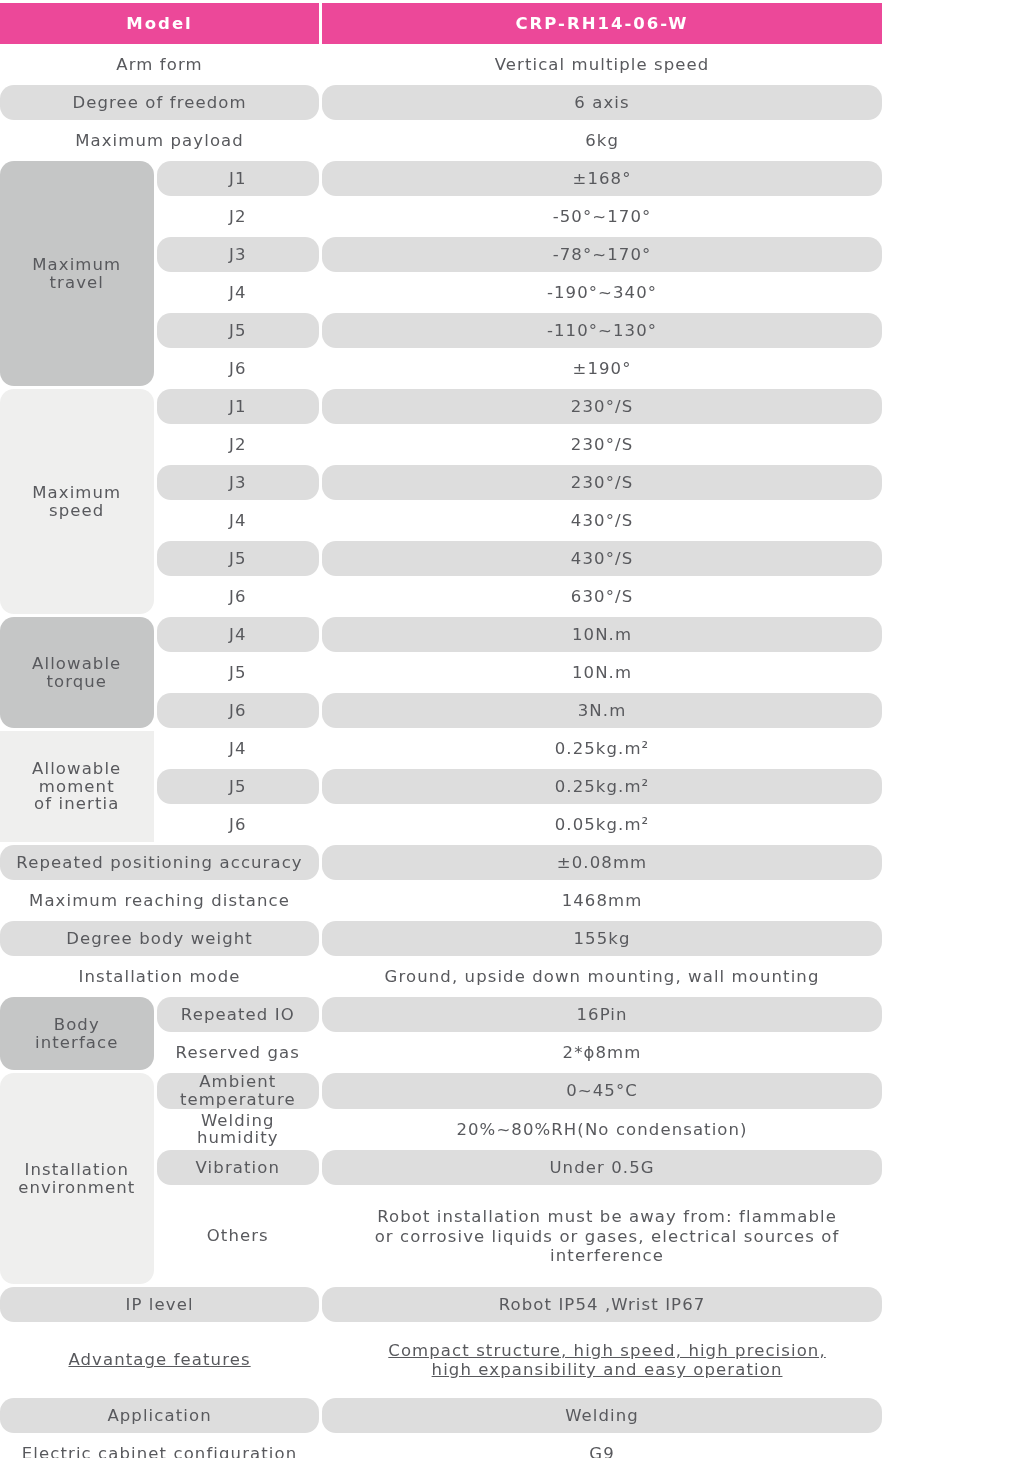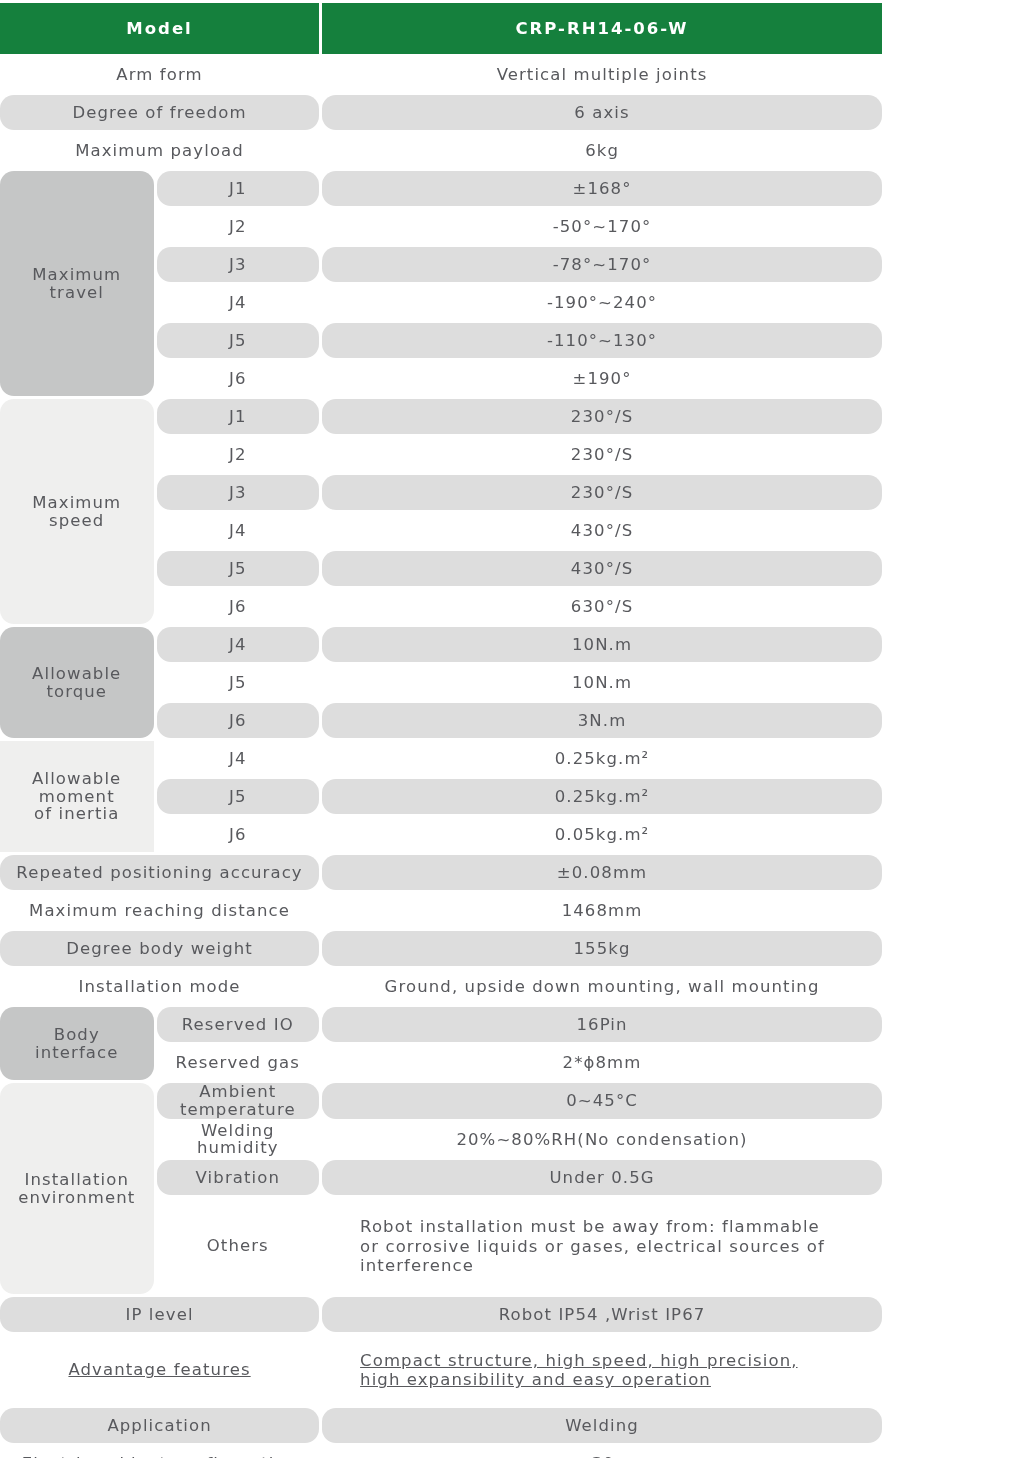--- a/index.html
+++ b/index.html
@@ -32,34 +32,34 @@
   col.c3 { width: 558px; }
   td {
     height: 35px;
     text-align: center;
     vertical-align: middle;
     white-space: pre-line;
     padding: 0 6px;
     overflow: hidden;
   }
   tr.header-row td {
-    height: 51px;
-    background: #15803d;
+    height: 41px;
+    background: #ec4899;
     color: #ffffff;
     letter-spacing: 2px;
     font-weight: bold;
     text-align: center;
   }
   tr.gray td { background: #dddddd; border-radius: 14px; }
   tr.white td { background: #ffffff; }
   td.group.dark { background: #c5c6c6 !important; }
   td.group.light { background: #efefee !important; }
   td.rowlabel { padding: 0 0; }
   td.value.left {
-    text-align: left;
+    text-align: center;
     padding: 6px 28px 6px 38px;
     line-height: 1.18;
   }
   tr.tall-3 td { height: 84px; }
   tr.tall-2 td { height: 58px; text-decoration: underline; }
 </style>
 </head>
 <body>
 
 <div class="page">
@@ -69,21 +69,21 @@
         <col class="c2">
         <col class="c3">
     </colgroup>
     <tbody id="spec-body">
       <tr class="header-row">
         <td colspan="2">Model</td>
         <td>CRP-RH14-06-W</td>
       </tr>
     <tr class="white">
           <td colspan="2" class="rowlabel">Arm form</td>
-          <td class="value">Vertical multiple joints</td>
+          <td class="value">Vertical multiple speed</td>
         </tr>
         <tr class="gray">
           <td colspan="2" class="rowlabel">Degree of freedom</td>
           <td class="value">6 axis</td>
         </tr>
         <tr class="white">
           <td colspan="2" class="rowlabel">Maximum payload</td>
           <td class="value">6kg</td>
         </tr>
         <tr class="gray">
@@ -95,21 +95,21 @@
         <tr class="white">
           <td class="sublabel">J2</td>
           <td class="value">-50°~170°</td>
         </tr>
         <tr class="gray">
           <td class="sublabel">J3</td>
           <td class="value">-78°~170°</td>
         </tr>
         <tr class="white">
           <td class="sublabel">J4</td>
-          <td class="value">-190°~240°</td>
+          <td class="value">-190°~340°</td>
         </tr>
         <tr class="gray">
           <td class="sublabel">J5</td>
           <td class="value">-110°~130°</td>
         </tr>
         <tr class="white">
           <td class="sublabel">J6</td>
           <td class="value">±190°</td>
         </tr>
         <tr class="gray">
@@ -179,21 +179,21 @@
           <td colspan="2" class="rowlabel">Degree body weight</td>
           <td class="value">155kg</td>
         </tr>
         <tr class="white">
           <td colspan="2" class="rowlabel">Installation mode</td>
           <td class="value">Ground, upside down mounting,  wall mounting</td>
         </tr>
         <tr class="gray">
           <td rowspan="2" class="group dark">Body
 interface</td>
-          <td class="sublabel">Reserved IO</td>
+          <td class="sublabel">Repeated IO</td>
           <td class="value">16Pin</td>
         </tr>
         <tr class="white">
           <td class="sublabel">Reserved gas</td>
           <td class="value">2*ϕ8mm</td>
         </tr>
         <tr class="gray">
           <td rowspan="4" class="group light">Installation
 environment</td>
           <td class="sublabel">Ambient

